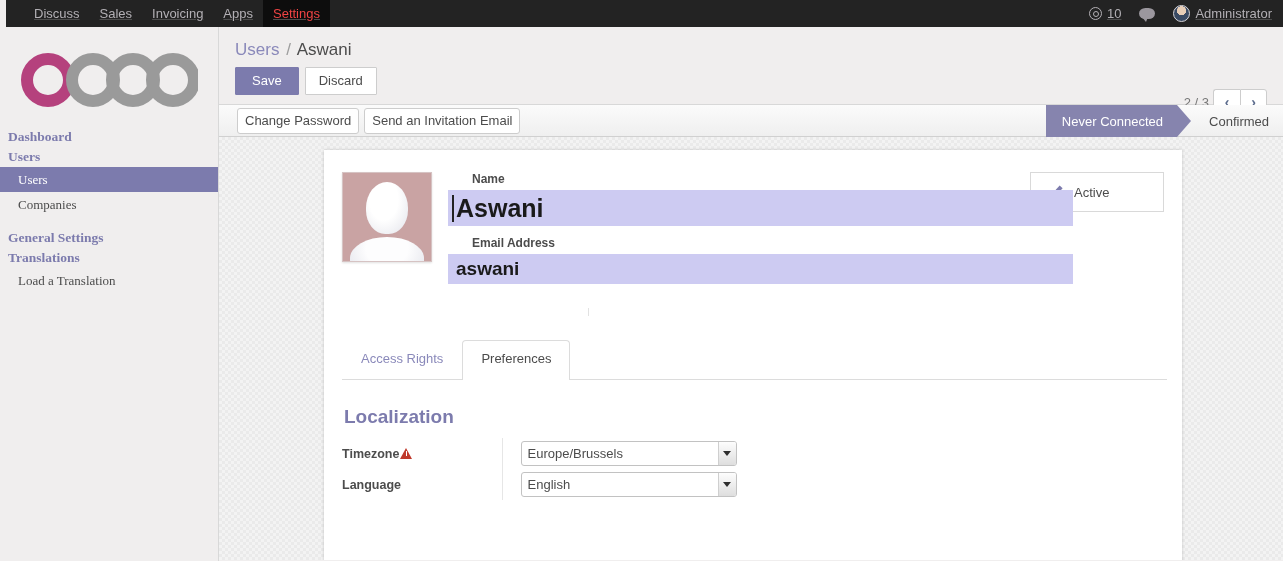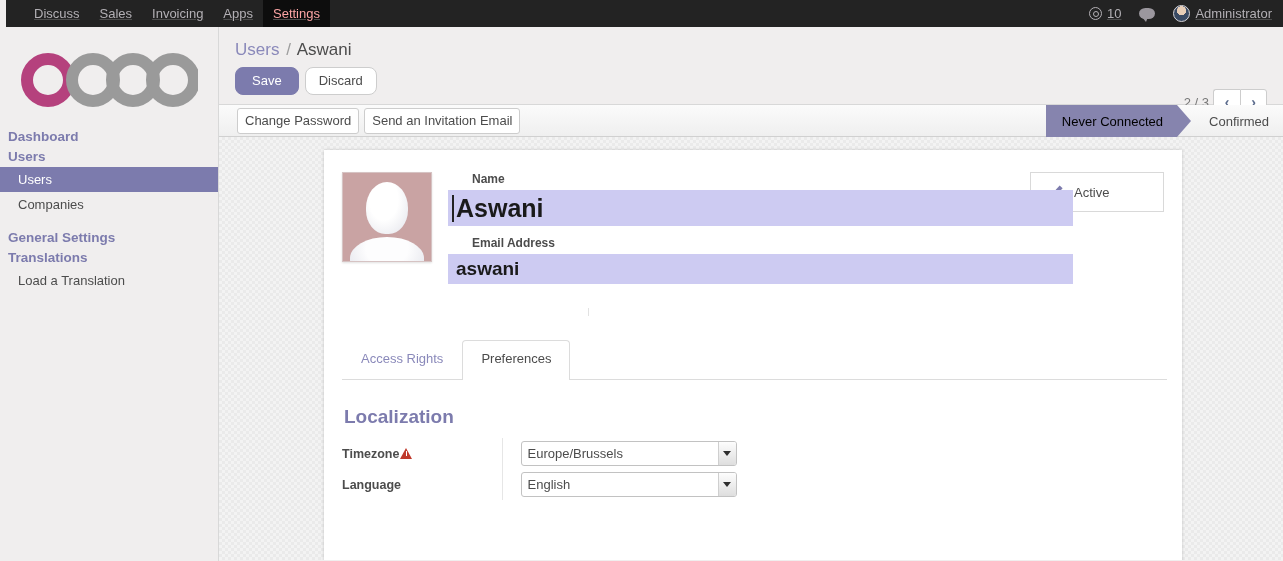--- a/index.html
+++ b/index.html
@@ -21,21 +21,21 @@
     display: flex; align-items: stretch; text-decoration: underline;
   }
   .topmenu { display: flex; align-items: stretch; margin-left: 18px; }
   .topmenu-item {
     display: flex; align-items: center;
     padding: 0 10px;
     color: #b3b0b5; font-size: 13px;
     text-decoration: none; cursor: pointer;
     white-space: nowrap;
   }
-  .topmenu-item.active { background: #0d0d0d; color: #fca5a5; }
+  .topmenu-item.active { background: #0d0d0d; color: #ef4444; }
 
   .topright {
     margin-left: auto; display: flex; align-items: center;
     padding-right: 8px; gap: 0px; text-align: right;
   }
   .tr-item {
     display: flex; align-items: center; gap: 5px;
     color: #b3b0b5; font-size: 13px; padding: 0 9px; cursor: pointer;
     height: 27px;
   }
@@ -63,20 +63,21 @@
     background: radial-gradient(circle at 50% 32%, #e7cdb6 0 36%, #3a4a63 37% 100%);
     border: 1px solid #d8d6da; flex: none;
   }
 
   
   .sidebar {
     position: absolute; left: 0; top: 27px;
     width: 219px; height: 534px;
     background: #f0eeee;
     border-right: 1px solid #d8d8d8;
+    font-family: Liberation Serif, serif;
   }
   .logo {
     display: block; margin: 22px auto 0; width: 178px; height: 62px;
   }
   .side-group-title {
     color: #7c7bad; font-weight: bold; font-size: 13.5px;
     padding: 1px 0 1px 8px; cursor: pointer; line-height: 18px;
   }
   .side-item {
     padding: 4px 0 4px 18px; font-size: 13px; color: #4c4c4c;
@@ -100,21 +101,21 @@
   }
   .breadcrumb { font-size: 17px; line-height: 22px; }
   .bc-link { color: #8a89ba; cursor: pointer; }
   .bc-sep { color: #9e9e9e; margin: 0 2px; }
   .bc-current { color: #4c4c4c; }
 
   .btn-row { margin-top: 6px; display: flex; gap: 6px; }
   .btn {
     font-family: "Liberation Sans", sans-serif;
     font-size: 13px; line-height: 14px;
-    padding: 6px 13px; border-radius: 8px;
+    padding: 6px 13px; border-radius: 1px;
     border: 1px solid #cdcdcd; background: #ffffff; color: #4c4c4c;
     cursor: pointer;
   }
   .btn.primary {
     background: #7c7bad; border-color: #7c7bad; color: #ffffff;
     padding: 6px 16px;
   }
 
   .pager {
     position: absolute; right: 16px; top: 62px;
@@ -148,21 +149,21 @@
     position: absolute; right: 0; top: 0; height: 32px;
     display: flex; align-items: stretch;
   }
   .status-step {
     display: flex; align-items: center; padding: 0 14px 0 18px;
     font-size: 13px; color: #4c4c4c; cursor: pointer;
     white-space: nowrap;
   }
   .status-step.active {
     background: #8684ae;
-    color: #000000;
+    color: #ffffff;
     position: relative;
     margin-right: 14px;
     padding-left: 16px;
   }
   .status-step.active::after {
     content: ""; position: absolute; right: -14px; top: 0;
     border-top: 16px solid transparent;
     border-bottom: 16px solid transparent;
     border-left: 14px solid #8684ae;
   }

